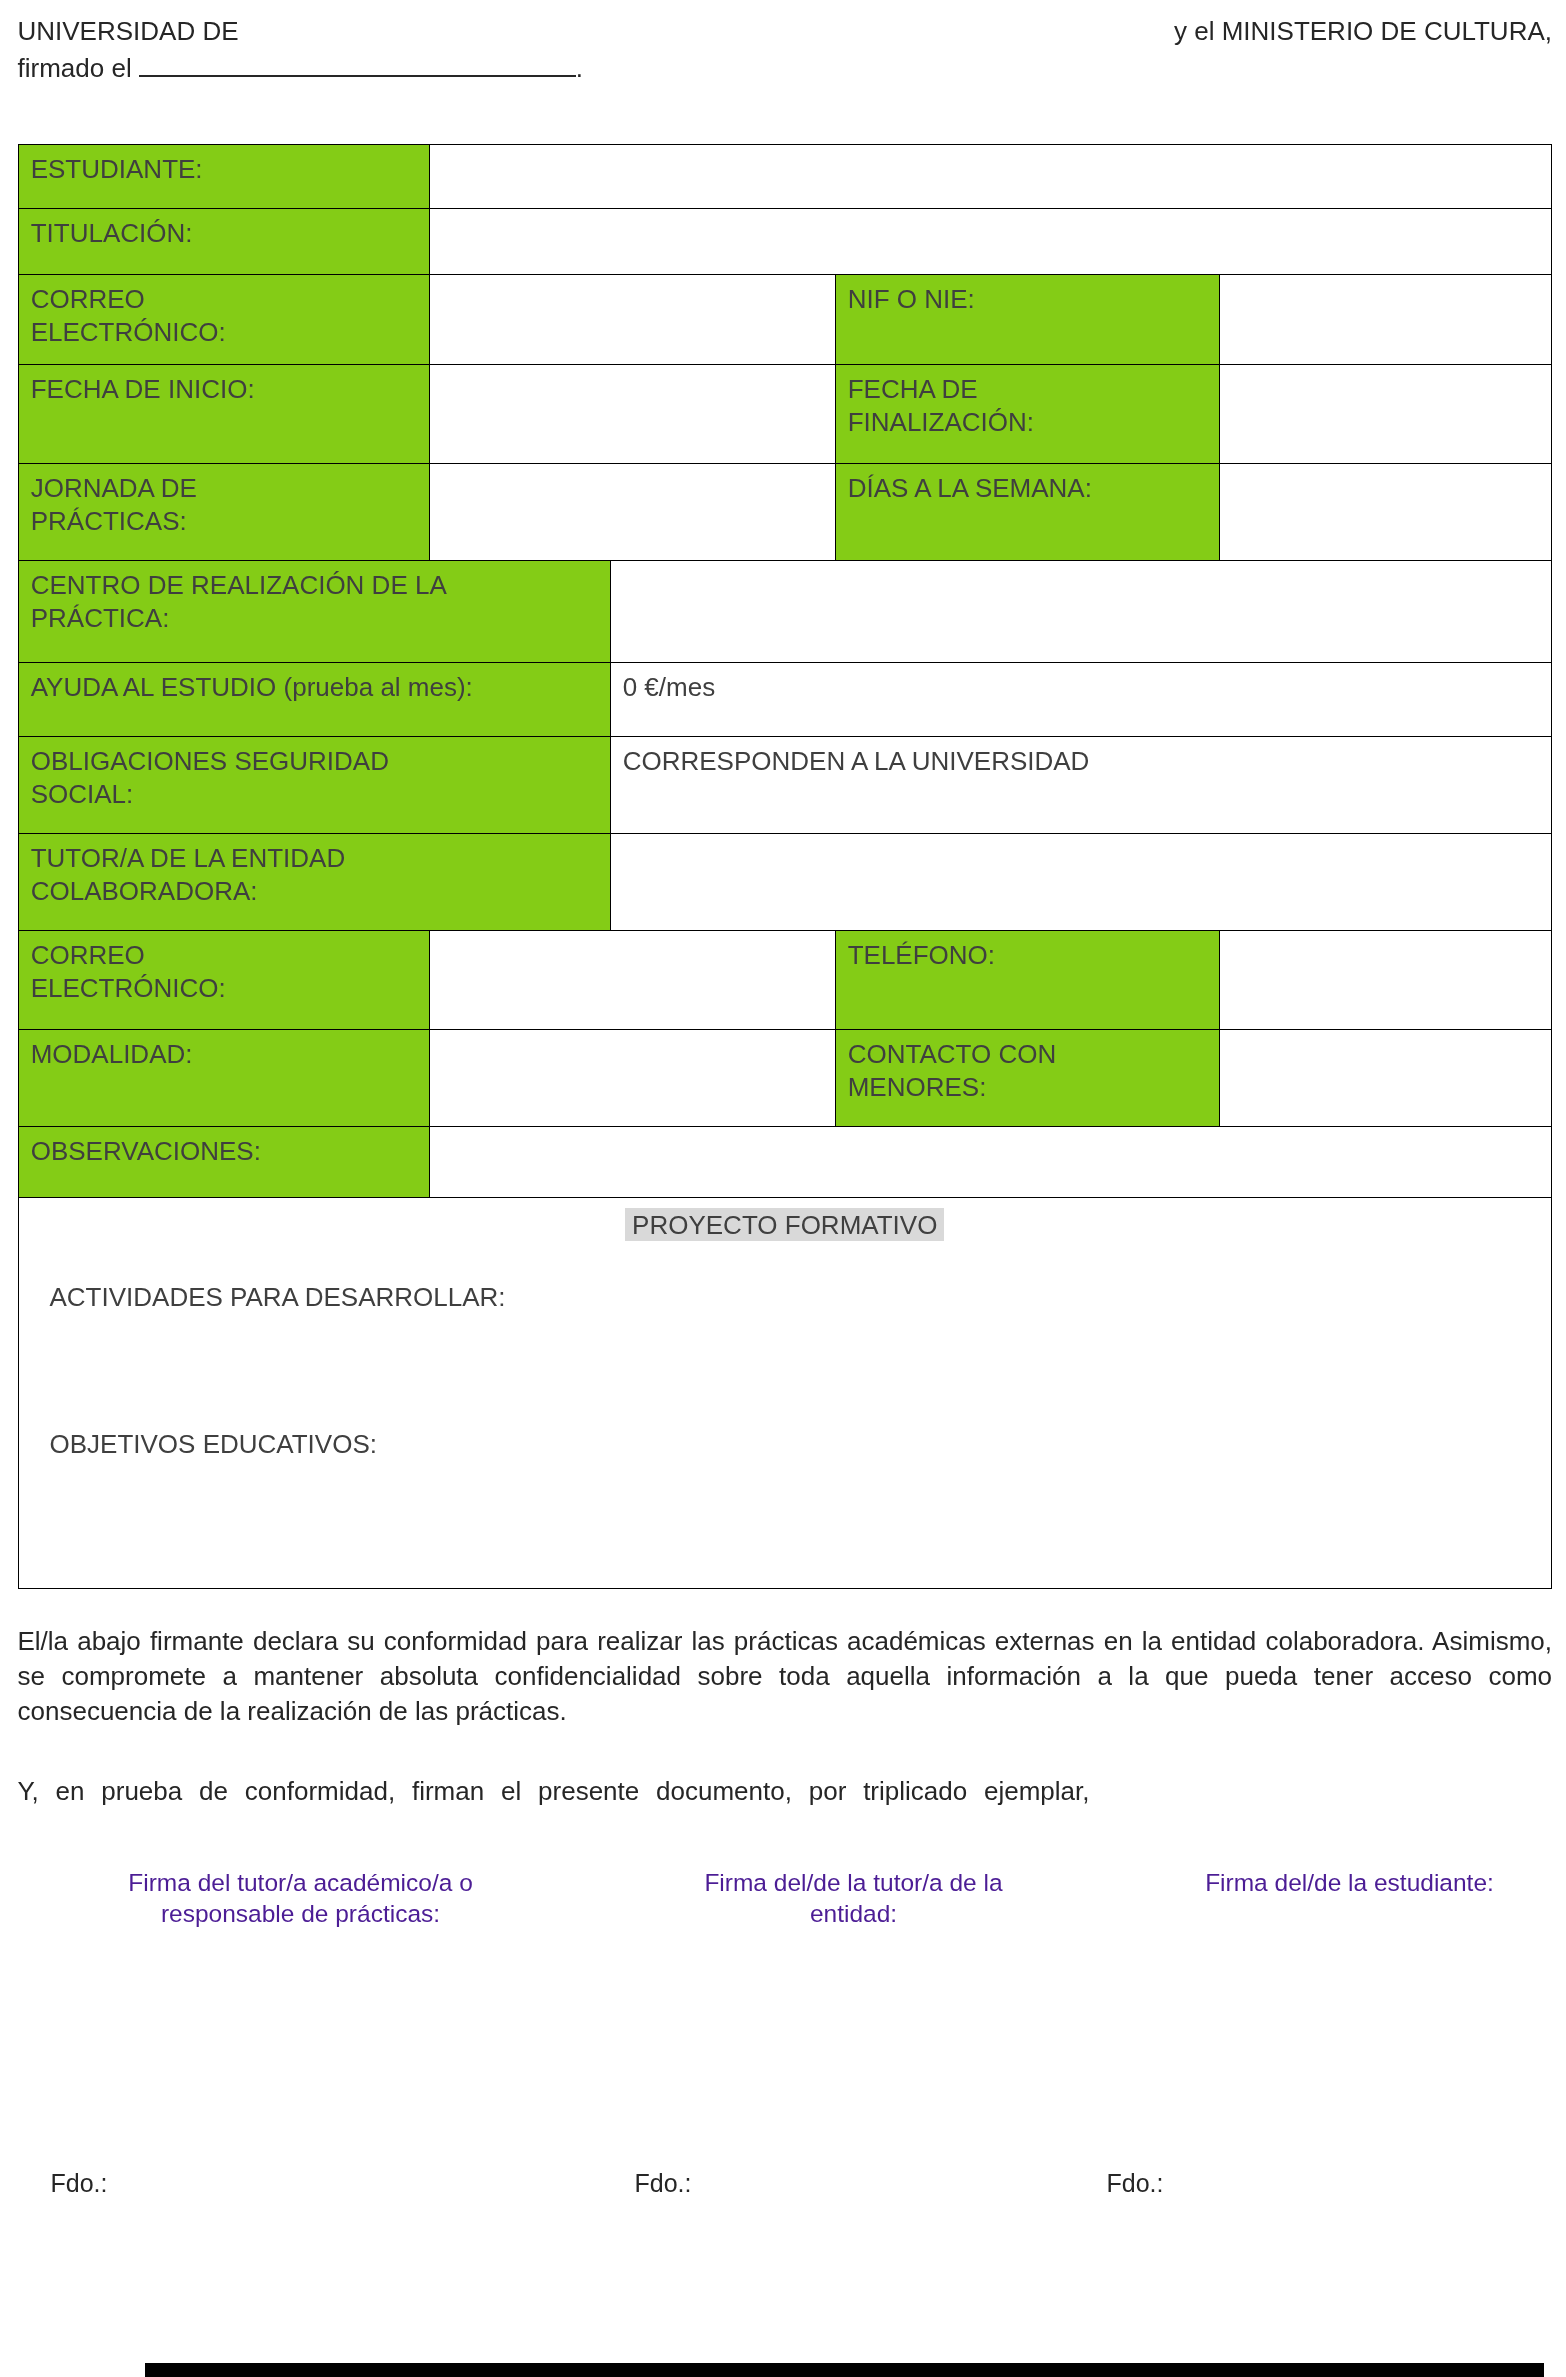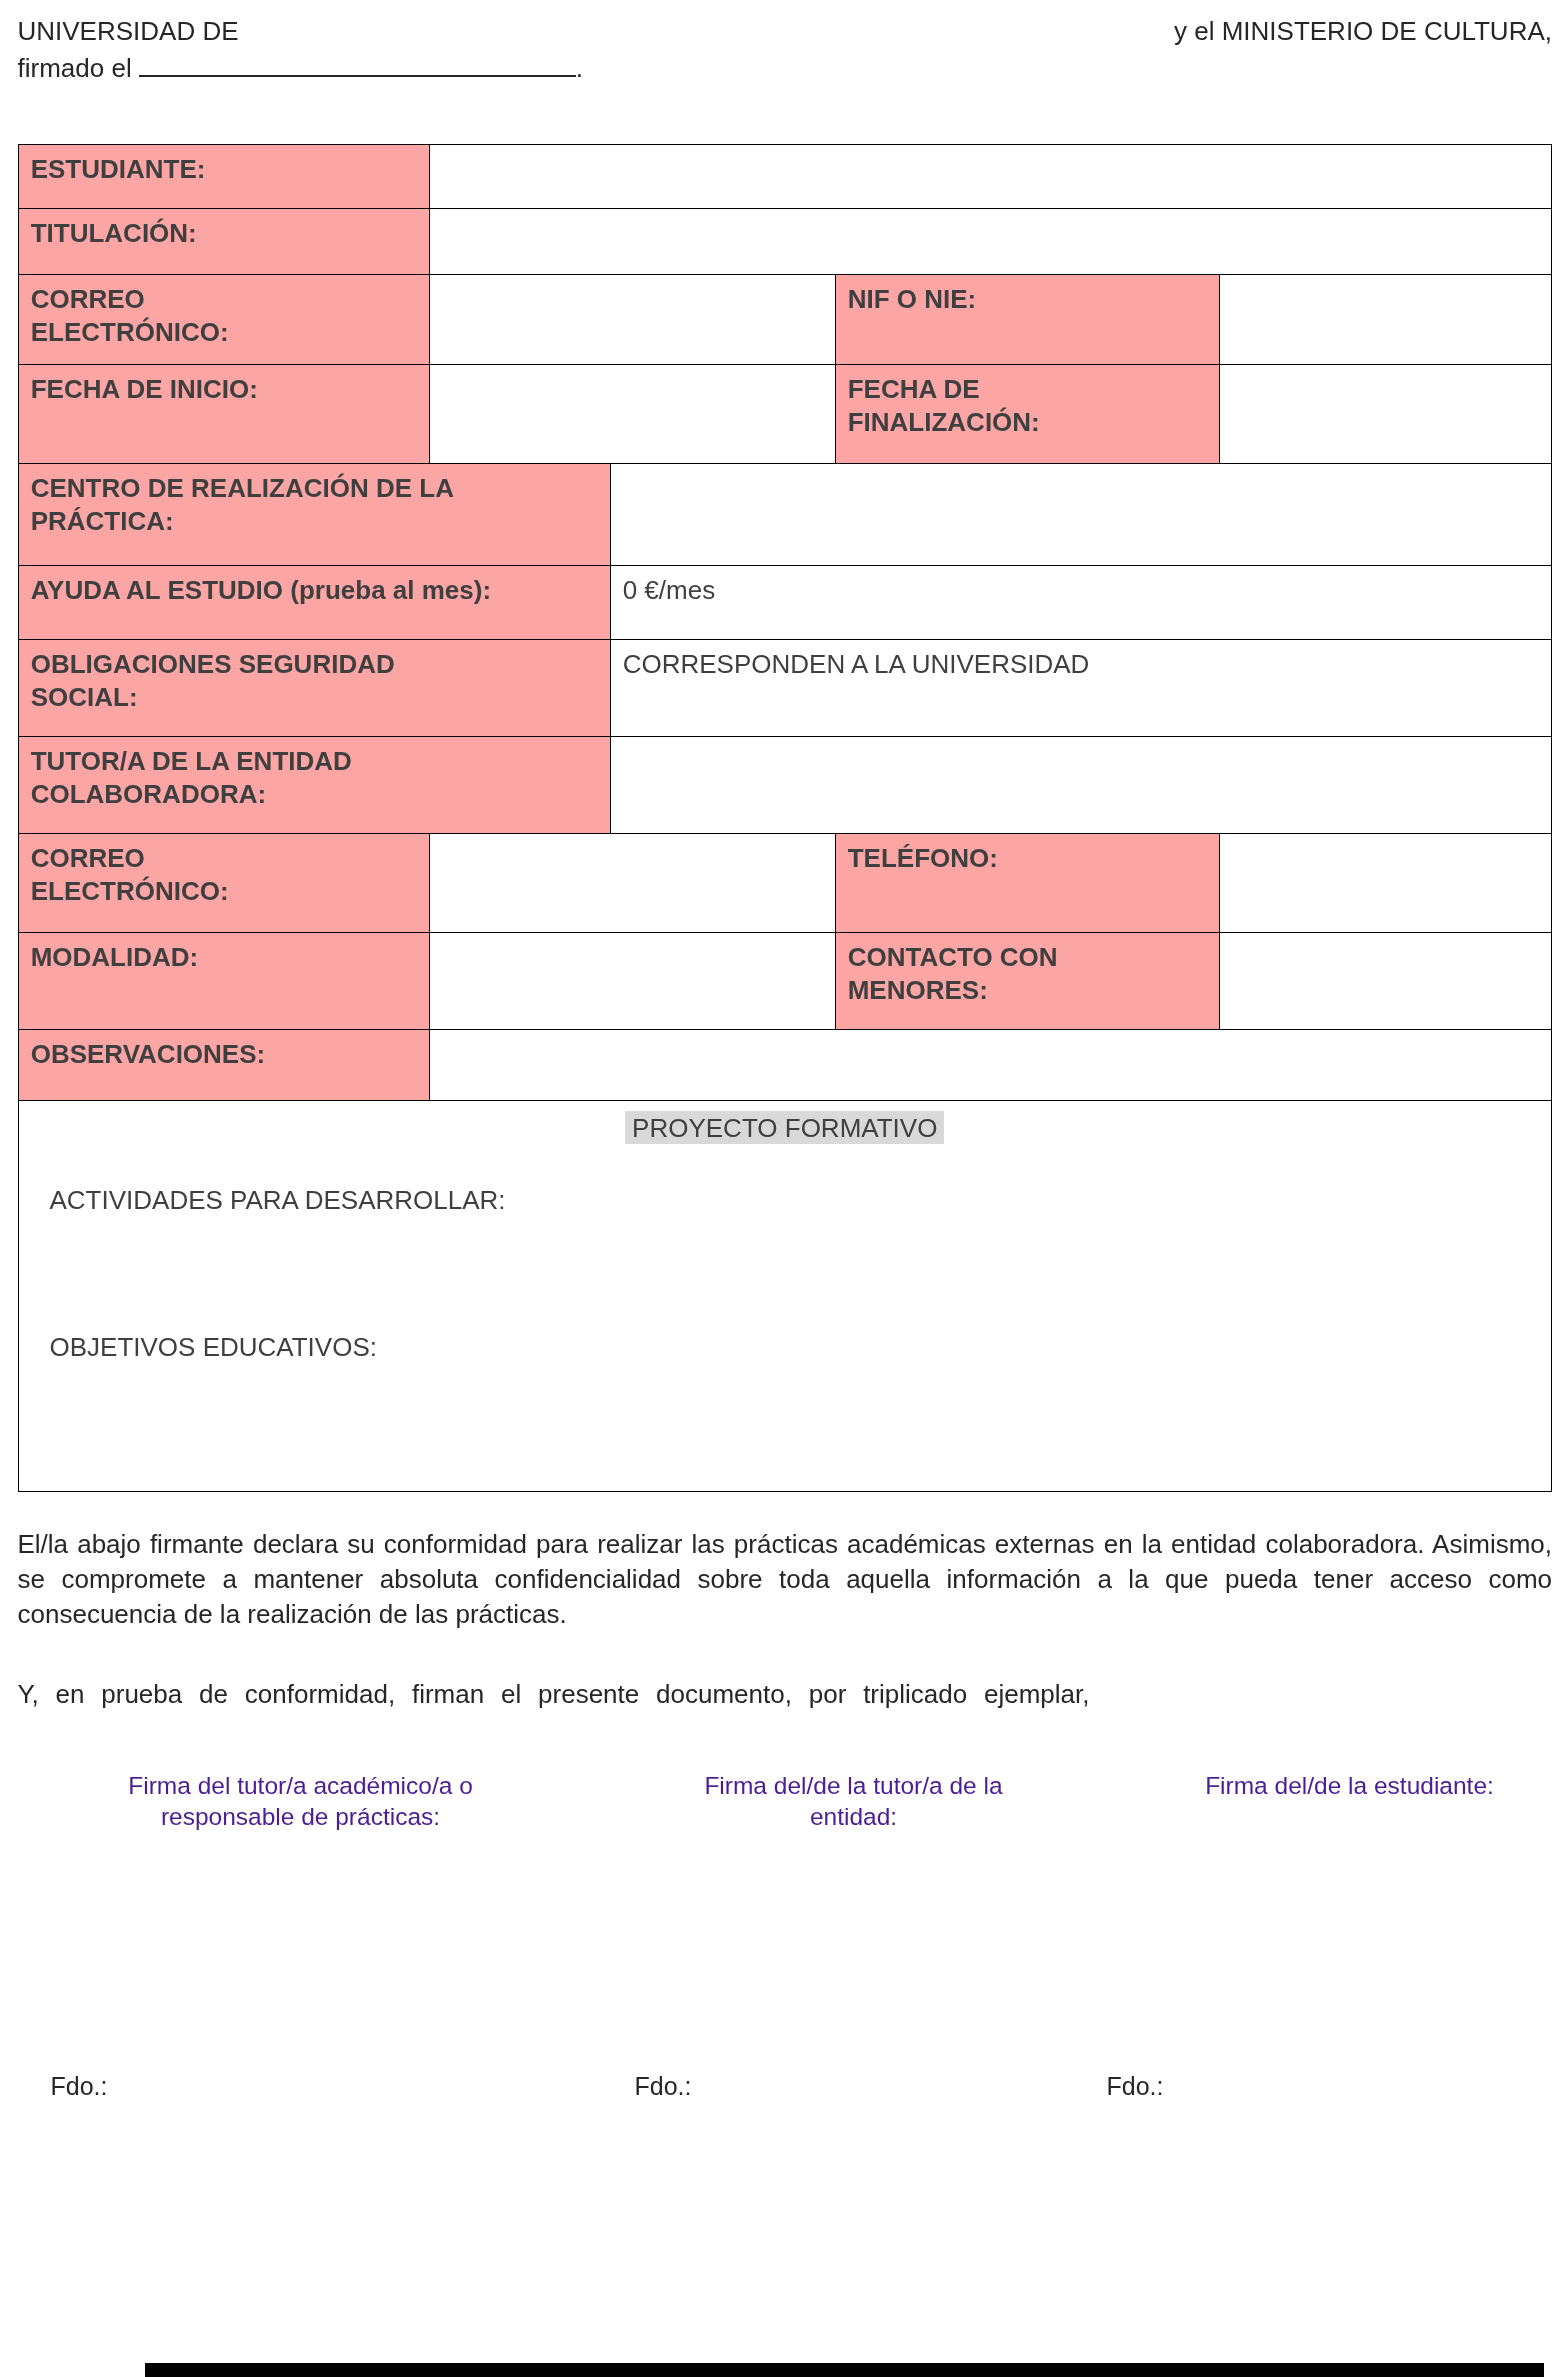--- a/index.html
+++ b/index.html
@@ -26,21 +26,21 @@
   .t-row:last-child{border-bottom:none;}
   .cell{
     box-sizing:border-box;
     padding:7.9px 12.2px;
     font-size:26px;line-height:33px;
     color:#3f3f3f;
     border-right:1.7px solid #000;
     overflow:hidden;
   }
   .cell:last-child{border-right:none;}
-  .lab{background:#fca5a5;font-weight:bold;}
+  .lab{background:#84cc16;}
   .lab span{white-space:pre-line;}
   .w-l{width:411px;flex:0 0 411px;}
   .w-v{width:406px;flex:0 0 406px;}
   .w-l2{width:384px;flex:0 0 384px;}
   .w-wl{width:592px;flex:0 0 592px;}
   .w-fill{flex:1;}
   .h72{min-height:63px;}  .h74{min-height:65px;}  .h102{min-height:89px;}
   .h112{min-height:98px;}.h110{min-height:96px;}.h116{min-height:101px;}
   .h84{min-height:73px;}  .h88{min-height:77px;}  .h80{min-height:70px;}
   
@@ -103,20 +103,27 @@
     </div>
 
     <div class="t-row h112">
       <div class="cell lab w-l"><span>FECHA DE INICIO:</span></div>
       <div class="cell w-v"></div>
       <div class="cell lab w-l2"><span>FECHA DE
 FINALIZACIÓN:</span></div>
       <div class="cell w-fill"></div>
     </div>
 
+    <div class="t-row h110">
+      <div class="cell lab w-l"><span>JORNADA DE
+PRÁCTICAS:</span></div>
+      <div class="cell w-v"></div>
+      <div class="cell lab w-l2"><span>DÍAS A LA SEMANA:</span></div>
+      <div class="cell w-fill"></div>
+    </div>
 
     <div class="t-row h116">
       <div class="cell lab w-wl"><span>CENTRO DE REALIZACIÓN DE LA
 PRÁCTICA:</span></div>
       <div class="cell w-fill"></div>
     </div>
 
     <div class="t-row h84">
       <div class="cell lab w-wl"><span>AYUDA AL ESTUDIO (prueba al mes):</span></div>
       <div class="cell w-fill">0 €/mes</div>

